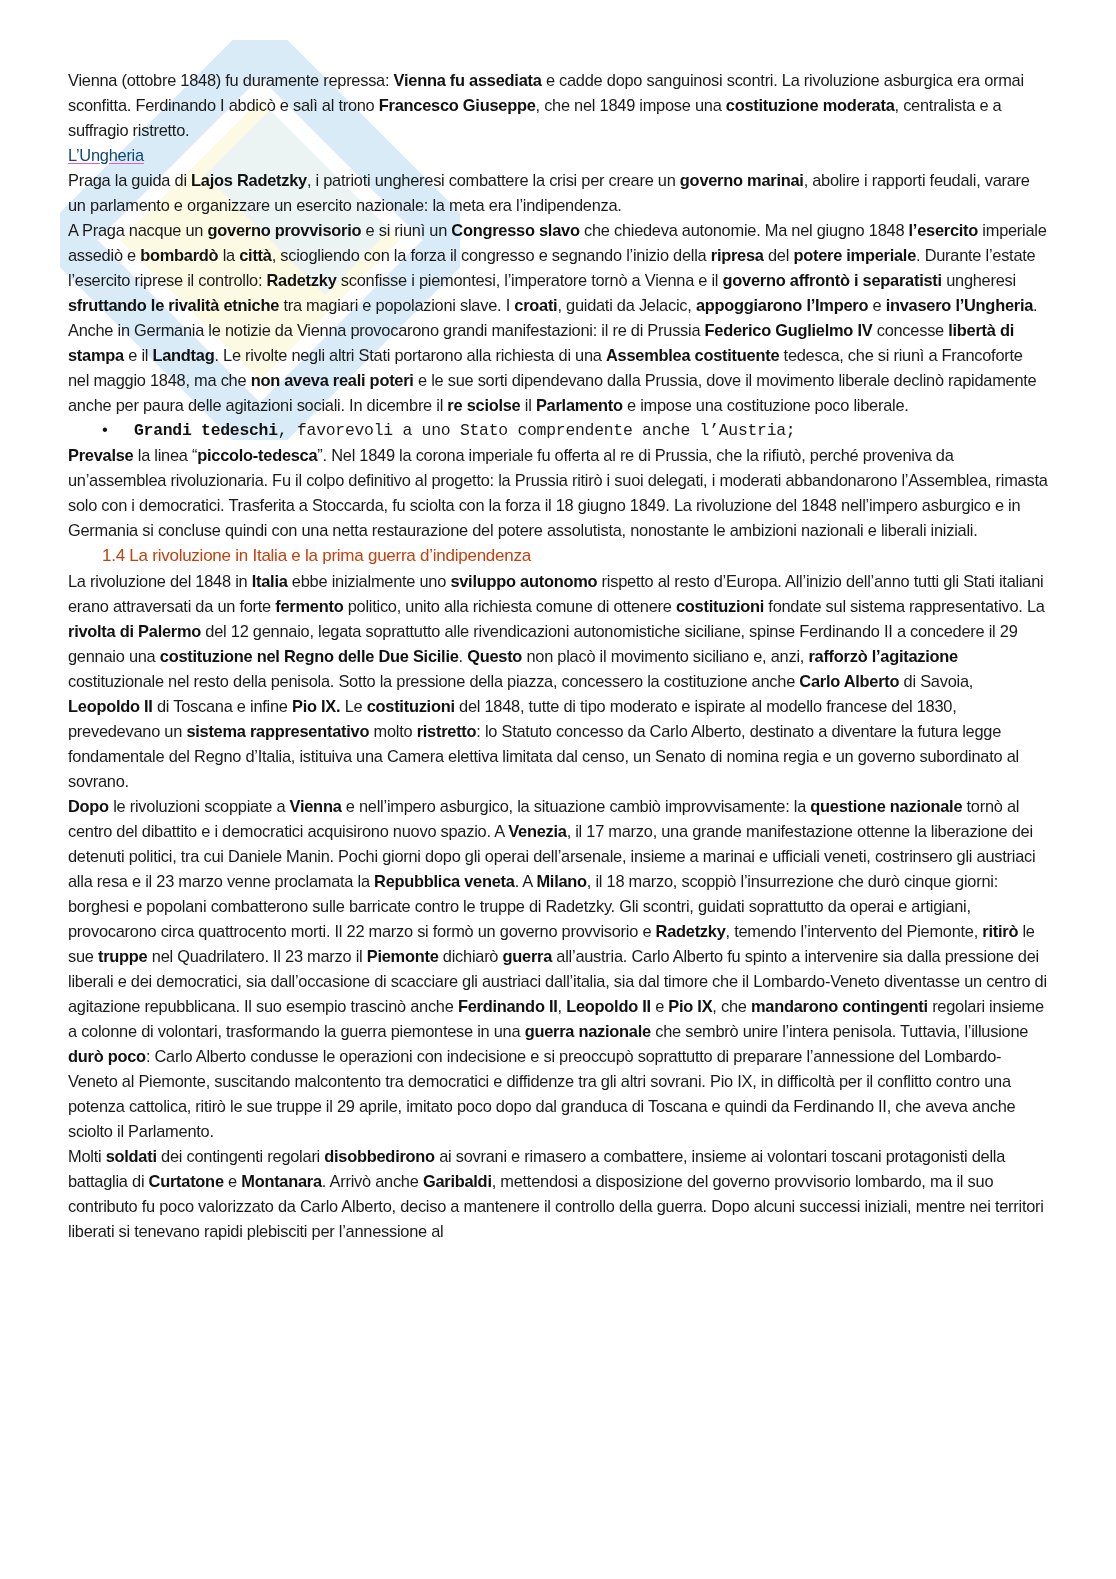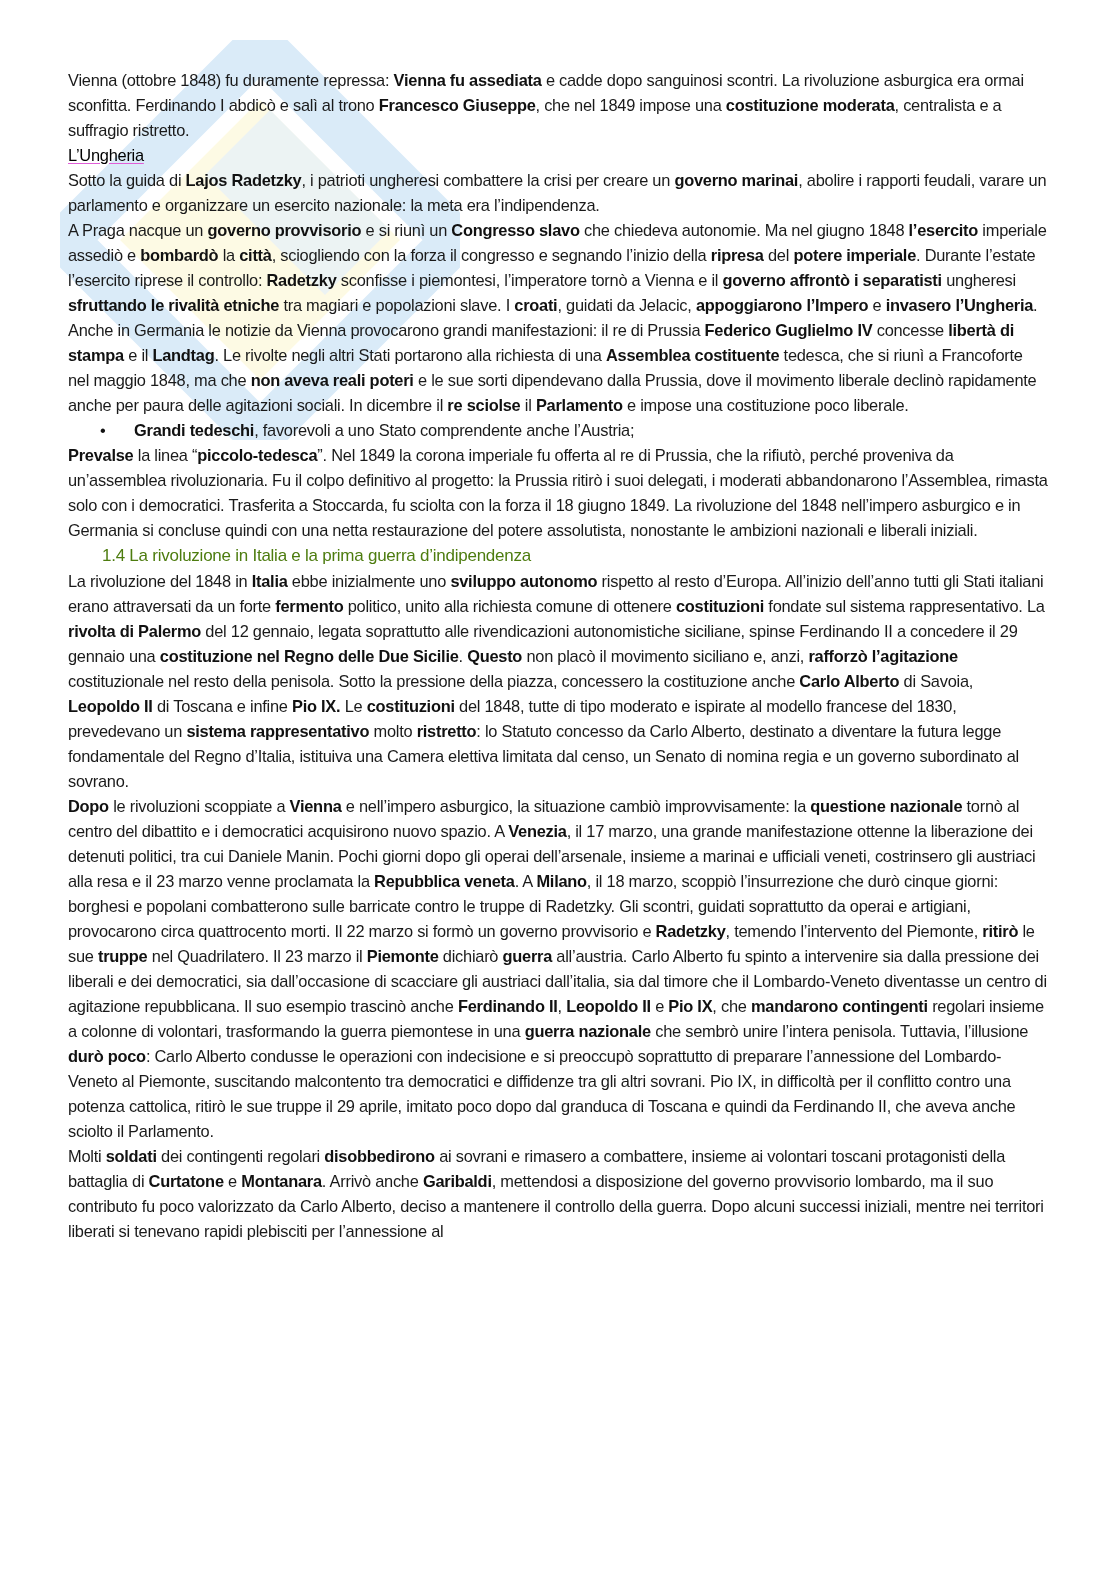--- a/index.html
+++ b/index.html
@@ -12,49 +12,49 @@
   }
   .content {
     position: absolute; left: 68px; top: 68px; width: 980px;
     font-family: "Liberation Sans Narrow", "Liberation Sans", sans-serif;
     font-size: 16.4px; line-height: 25px; color: #1a1a1a;
     letter-spacing: -0.25px;
   }
   .content p { margin: 0; }
   .content b { font-weight: bold; color: #111; }
   .h3 {
-    color: #000000; text-decoration: underline; text-decoration-color: #e05fd8;
+    color: #0c4a6e; text-decoration: underline; text-decoration-color: #e05fd8;
     text-underline-offset: 2px; margin: 0;
   }
   .h2 {
-    color: #4d7c0f; padding-left: 34px; margin: 0; font-size: 17px; line-height: 26px;
+    color: #c2410c; padding-left: 34px; margin: 0; font-size: 17px; line-height: 26px;
   }
   ul.bullets { list-style: none; margin: 0; padding: 0 0 0 32px; }
-  ul.bullets li { position: relative; padding-left: 34px; }
+  ul.bullets li { position: relative; padding-left: 34px; font-family: Liberation Mono, monospace; }
   ul.bullets li::before {
     content: "\2022"; position: absolute; left: 0; top: 0; color: #111;
   }
 </style>
 </head>
 <body>
 
 <div class="page">
 
   <svg class="watermark" viewBox="0 0 400 400" xmlns="http://www.w3.org/2000/svg">
     <g opacity="0.55">
       <polygon points="200,5 395,200 200,395 5,200" fill="none" stroke="#bcdcf3" stroke-width="46"></polygon>
       <polygon points="200,60 340,200 200,340 60,200" fill="#fdf6cf"></polygon>
       <polygon points="210,70 330,190 265,255 145,135" fill="#cfe6f7" opacity="0.7"></polygon>
     </g>
   </svg>
 
   <div class="content" id="content">
       <p><span>Vienna (ottobre 1848) fu duramente repressa: </span><b>Vienna fu assediata</b><span> e cadde dopo sanguinosi scontri. La rivoluzione asburgica era ormai sconfitta. Ferdinando I abdicò e salì al trono </span><b>Francesco Giuseppe</b><span>, che nel 1849 impose una </span><b>costituzione moderata</b><span>, centralista e a suffragio ristretto.</span></p>
       <p class="h3">L’Ungheria</p>
-      <p><span>Sotto la guida di </span><b>Lajos Radetzky</b><span>, i patrioti ungheresi combattere la crisi per creare un </span><b>governo marinai</b><span>, abolire i rapporti feudali, varare un parlamento e organizzare un esercito nazionale: la meta era l’indipendenza.</span></p>
+      <p><span>Praga la guida di </span><b>Lajos Radetzky</b><span>, i patrioti ungheresi combattere la crisi per creare un </span><b>governo marinai</b><span>, abolire i rapporti feudali, varare un parlamento e organizzare un esercito nazionale: la meta era l’indipendenza.</span></p>
       <p><span>A Praga nacque un </span><b>governo provvisorio</b><span> e si riunì un </span><b>Congresso slavo</b><span> che chiedeva autonomie. Ma nel giugno 1848 </span><b>l’esercito</b><span> imperiale assediò e </span><b>bombardò</b><span> la </span><b>città</b><span>, sciogliendo con la forza il congresso e segnando l’inizio della </span><b>ripresa</b><span> del </span><b>potere imperiale</b><span>. Durante l’estate l’esercito riprese il controllo: </span><b>Radetzky</b><span> sconfisse i piemontesi, l’imperatore tornò a Vienna e il </span><b>governo affrontò i separatisti</b><span> ungheresi </span><b>sfruttando le rivalità etniche</b><span> tra magiari e popolazioni slave. I </span><b>croati</b><span>, guidati da Jelacic, </span><b>appoggiarono l’Impero</b><span> e </span><b>invasero l’Ungheria</b><span>.</span></p>
       <p><span>Anche in Germania le notizie da Vienna provocarono grandi manifestazioni: il re di Prussia </span><b>Federico Guglielmo IV</b><span> concesse </span><b>libertà di stampa</b><span> e il </span><b>Landtag</b><span>. Le rivolte negli altri Stati portarono alla richiesta di una </span><b>Assemblea costituente</b><span> tedesca, che si riunì a Francoforte nel maggio 1848, ma che </span><b>non aveva reali poteri</b><span> e le sue sorti dipendevano dalla Prussia, dove il movimento liberale declinò rapidamente anche per paura delle agitazioni sociali. In dicembre il </span><b>re sciolse</b><span> il </span><b>Parlamento</b><span> e impose una costituzione poco liberale.</span></p>
       <ul class="bullets">
         <li><b>Grandi tedeschi</b><span>, favorevoli a uno Stato comprendente anche l’Austria;</span></li>
       </ul>
       <p><b>Prevalse</b><span> la linea “</span><b>piccolo-tedesca</b><span>”. Nel 1849 la corona imperiale fu offerta al re di Prussia, che la rifiutò, perché proveniva da un’assemblea rivoluzionaria. Fu il colpo definitivo al progetto: la Prussia ritirò i suoi delegati, i moderati abbandonarono l’Assemblea, rimasta solo con i democratici. Trasferita a Stoccarda, fu sciolta con la forza il 18 giugno 1849. La rivoluzione del 1848 nell’impero asburgico e in Germania si concluse quindi con una netta restaurazione del potere assolutista, nonostante le ambizioni nazionali e liberali iniziali.</span></p>
       <p class="h2">1.4  La rivoluzione in Italia e la prima guerra d’indipendenza</p>
       <p><span>La rivoluzione del 1848 in </span><b>Italia</b><span> ebbe inizialmente uno </span><b>sviluppo autonomo</b><span> rispetto al resto d’Europa. All’inizio dell’anno tutti gli Stati italiani erano attraversati da un forte </span><b>fermento</b><span> politico, unito alla richiesta comune di ottenere </span><b>costituzioni</b><span> fondate sul sistema rappresentativo.  La </span><b>rivolta di Palermo</b><span> del 12 gennaio, legata soprattutto alle rivendicazioni autonomistiche siciliane, spinse Ferdinando II a concedere il 29 gennaio una </span><b>costituzione nel Regno delle Due Sicilie</b><span>. </span><b>Questo</b><span> non placò il movimento siciliano e, anzi, </span><b>rafforzò l’agitazione</b><span> costituzionale nel resto della penisola. Sotto la pressione della piazza, concessero la costituzione anche </span><b>Carlo Alberto</b><span> di Savoia, </span><b>Leopoldo II</b><span> di Toscana e infine </span><b>Pio IX.</b><span> Le </span><b>costituzioni</b><span> del 1848, tutte di tipo moderato e ispirate al modello francese del 1830, prevedevano un </span><b>sistema rappresentativo</b><span> molto </span><b>ristretto</b><span>: lo Statuto concesso da Carlo Alberto, destinato a diventare la futura legge fondamentale del Regno d’Italia, istituiva una Camera elettiva limitata dal censo, un Senato di nomina regia e un governo subordinato al sovrano.</span></p>
       <p><b>Dopo</b><span> le rivoluzioni scoppiate a </span><b>Vienna</b><span> e nell’impero asburgico, la situazione cambiò improvvisamente: la </span><b>questione nazionale</b><span> tornò al centro del dibattito e i democratici acquisirono nuovo spazio. A </span><b>Venezia</b><span>, il 17 marzo, una grande manifestazione ottenne la liberazione dei detenuti politici, tra cui Daniele Manin. Pochi giorni dopo gli operai dell’arsenale, insieme a marinai e ufficiali veneti, costrinsero gli austriaci alla resa e il 23 marzo venne proclamata la </span><b>Repubblica veneta</b><span>. A </span><b>Milano</b><span>, il 18 marzo, scoppiò l’insurrezione che durò cinque giorni: borghesi e popolani combatterono sulle barricate contro le truppe di Radetzky. Gli scontri, guidati soprattutto da operai e artigiani, provocarono circa quattrocento morti. Il 22 marzo si formò un governo provvisorio e </span><b>Radetzky</b><span>, temendo l’intervento del Piemonte, </span><b>ritirò</b><span> le sue </span><b>truppe</b><span> nel Quadrilatero. Il 23 marzo il </span><b>Piemonte</b><span> dichiarò </span><b>guerra</b><span> all’austria. Carlo Alberto fu spinto a intervenire sia dalla pressione dei liberali e dei democratici, sia dall’occasione di scacciare gli austriaci dall’italia, sia dal timore che il Lombardo-Veneto diventasse un centro di agitazione repubblicana. Il suo esempio trascinò anche </span><b>Ferdinando II</b><span>, </span><b>Leopoldo II</b><span> e </span><b>Pio IX</b><span>, che </span><b>mandarono contingenti</b><span> regolari insieme a colonne di volontari, trasformando la guerra piemontese in una </span><b>guerra nazionale</b><span> che sembrò unire l’intera penisola. Tuttavia, l’illusione </span><b>durò poco</b><span>: Carlo Alberto condusse le operazioni con indecisione e si preoccupò soprattutto di preparare l’annessione del Lombardo-Veneto al Piemonte, suscitando malcontento tra democratici e diffidenze tra gli altri sovrani. Pio IX, in difficoltà per il conflitto contro una potenza cattolica, ritirò le sue truppe il 29 aprile, imitato poco dopo dal granduca di Toscana e quindi da Ferdinando II, che aveva anche sciolto il Parlamento.</span></p>
       <p><span>Molti </span><b>soldati</b><span> dei contingenti regolari </span><b>disobbedirono</b><span> ai sovrani e rimasero a combattere, insieme ai volontari toscani protagonisti della battaglia di </span><b>Curtatone</b><span> e </span><b>Montanara</b><span>. Arrivò anche </span><b>Garibaldi</b><span>, mettendosi a disposizione del governo provvisorio lombardo, ma il suo contributo fu poco valorizzato da Carlo Alberto, deciso a mantenere il controllo della guerra. Dopo alcuni successi iniziali, mentre nei territori liberati si tenevano rapidi plebisciti per l’annessione al</span></p>

